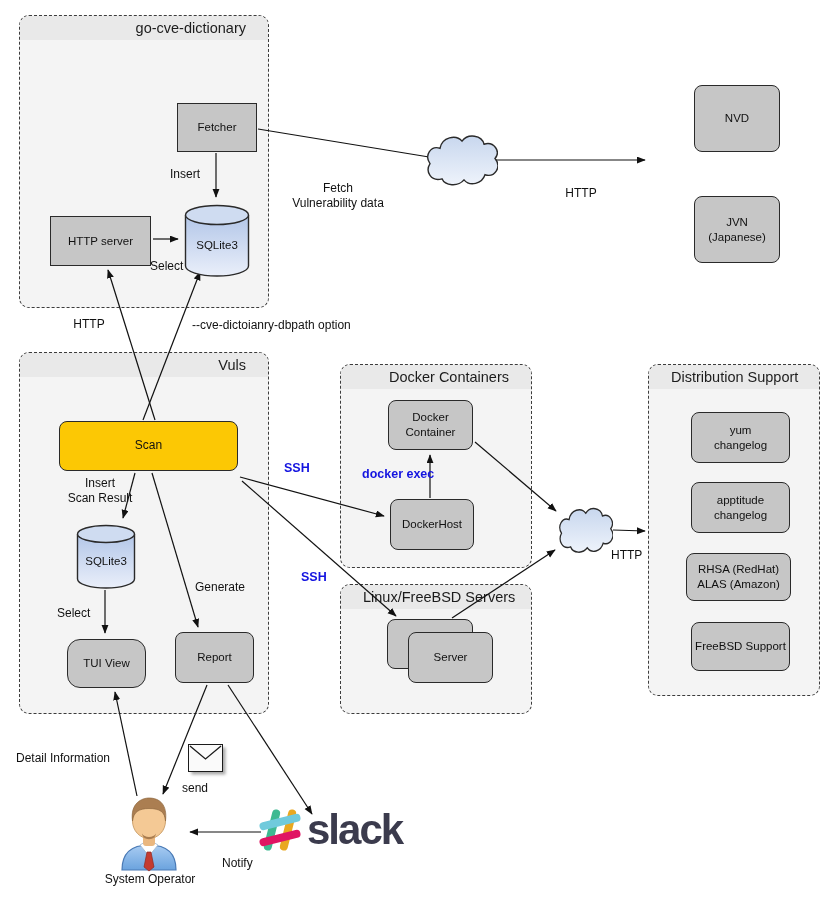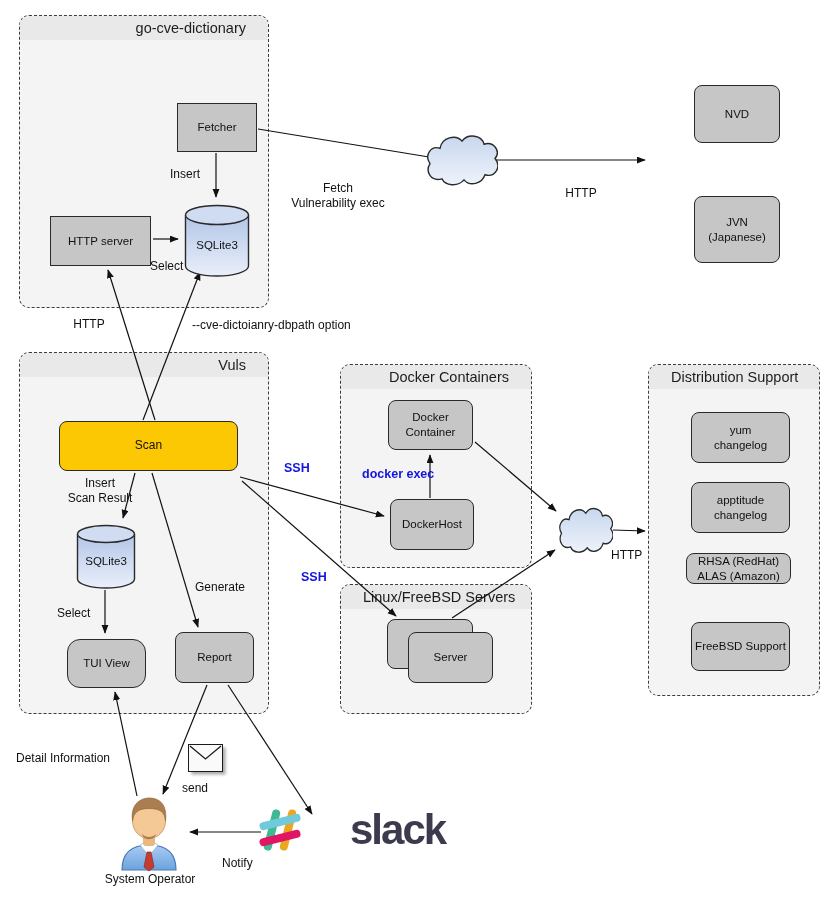--- a/index.html
+++ b/index.html
@@ -31,21 +31,21 @@
   .cyl-label{
     position:absolute;left:0;right:0;top:0;bottom:0;display:flex;align-items:center;justify-content:center;
     font-size:11.5px;padding-top:8px;z-index:4;
   }
   .cloud{position:absolute;z-index:3;}
   #edges{position:absolute;left:0;top:0;z-index:2;pointer-events:none;}
   .envelope{
     position:absolute;z-index:4;background:#fafafa;border:1.4px solid #1b1b1b;
     box-shadow:2.5px 2.5px 3px rgba(0,0,0,0.35);box-sizing:border-box;
   }
-  .slack-wrap{position:absolute;z-index:4;display:flex;align-items:flex-start;gap:43px;}
+  .slack-wrap{position:absolute;z-index:4;display:flex;align-items:flex-start;}
   .slack-text{
     font-size:42px;font-weight:bold;letter-spacing:-2px;color:#3b3b4d;line-height:44px;
     margin-left:4px;margin-top:4px;
   }
   .avatar{position:absolute;z-index:4;}
 </style>
 </head>
 <body>
 
 <div id="canvas">
@@ -103,21 +103,21 @@
         <stop offset="0" stop-color="#b2c6e8"></stop>
             <stop offset="1" stop-color="#eaeffa"></stop>
       </linearGradient>
         </defs>
       <path d="M1.5,11 L1.5,62 A31.5,10 0 0 0 64.5,62 L64.5,11" fill="url(#cg1)" stroke="#2a2a2a" stroke-width="1.4"></path>
       <ellipse cx="33" cy="11" rx="31.5" ry="9.5" fill="#cfdcf1" stroke="#2a2a2a" stroke-width="1.4"></ellipse>
     </svg>
     <span class="cyl-label">SQLite3</span>
   </div>
 
-  <div class="node rounded" style="left:694px;top:85px;width:86px;height:58px">NVD</div>
+  <div class="node rounded" style="left:694px;top:85px;width:86px;height:67px">NVD</div>
   <div class="node rounded" style="left:694px;top:196px;width:86px;height:67px">JVN
 (Japanese)</div>
 
   <div class="node rounded yellow" style="left:59px;top:421px;width:179px;height:50px">Scan</div>
 
   <div class="cylinder" style="left:76px;top:524px;width:60px;height:66px">
     <svg width="60" height="66" viewBox="0 0 60 66">
       <defs>
           <linearGradient id="cg2" x1="0" y1="0" x2="0" y2="1">
         <stop offset="0" stop-color="#b2c6e8"></stop>
@@ -137,21 +137,21 @@
 Container</div>
   <div class="node rounded" style="left:390px;top:499px;width:84px;height:51px">DockerHost</div>
 
   <div class="node rounded" style="left:387px;top:619px;width:86px;height:50px"></div>
   <div class="node rounded" style="left:408px;top:632px;width:85px;height:51px">Server</div>
 
   <div class="node rounded" style="left:691px;top:412px;width:99px;height:51px">yum
 changelog</div>
   <div class="node rounded" style="left:691px;top:482px;width:99px;height:51px">apptitude
 changelog</div>
-  <div class="node rounded" style="left:686px;top:553px;width:105px;height:31px">RHSA (RedHat)
+  <div class="node rounded" style="left:686px;top:553px;width:105px;height:48px">RHSA (RedHat)
 ALAS (Amazon)</div>
   <div class="node rounded" style="left:691px;top:622px;width:99px;height:49px">FreeBSD Support</div>
 
   <div class="cloud" style="left:424px;top:132px;width:74px;height:57px">
     <svg width="74" height="57" viewBox="0 0 74 56" preserveAspectRatio="none">
       <defs>
           <linearGradient id="cl1" x1="0" y1="0" x2="0" y2="1">
         <stop offset="0" stop-color="#c8d7ee"></stop>
             <stop offset="1" stop-color="#eef3fb"></stop>
       </linearGradient>
@@ -167,21 +167,21 @@
             <stop offset="1" stop-color="#eef3fb"></stop>
       </linearGradient>
         </defs>
       <path d="M18,46 C7,49 1,39 6,31 C0,23 7,13 16,16 C18,5 32,2 38,9 C44,1 58,3 60,12 C70,9 77,19 71,26 C78,34 71,45 61,42 C58,51 46,54 40,47 C34,54 21,53 18,46 Z" fill="url(#cl2)" stroke="#2a2a2a" stroke-width="1.6"></path>
     </svg>
   </div>
 
   <div class="lbl" style="left:160px;top:167px;width:50px;text-align:center">Insert</div>
   <div class="lbl" style="left:150px;top:259px;width:44px">Select</div>
   <div class="lbl" style="left:278px;top:181px;width:120px;text-align:center">Fetch
-Vulnerability exec</div>
+Vulnerability data</div>
   <div class="lbl" style="left:556px;top:186px;width:50px;text-align:center">HTTP</div>
   <div class="lbl" style="left:66px;top:317px;width:46px;text-align:center">HTTP</div>
   <div class="lbl" style="left:192px;top:318px;width:235px">--cve-dictoianry-dbpath option</div>
   <div class="lbl" style="left:54px;top:476px;width:92px;text-align:center">Insert
 Scan Result</div>
   <div class="lbl" style="left:57px;top:606px;width:42px">Select</div>
   <div class="lbl" style="left:195px;top:580px;width:62px">Generate</div>
   <div class="lbl cmd" style="left:284px;top:461px;width:36px">SSH</div>
   <div class="lbl cmd" style="left:362px;top:467px;width:84px">docker exec</div>
   <div class="lbl cmd" style="left:301px;top:570px;width:36px">SSH</div>

